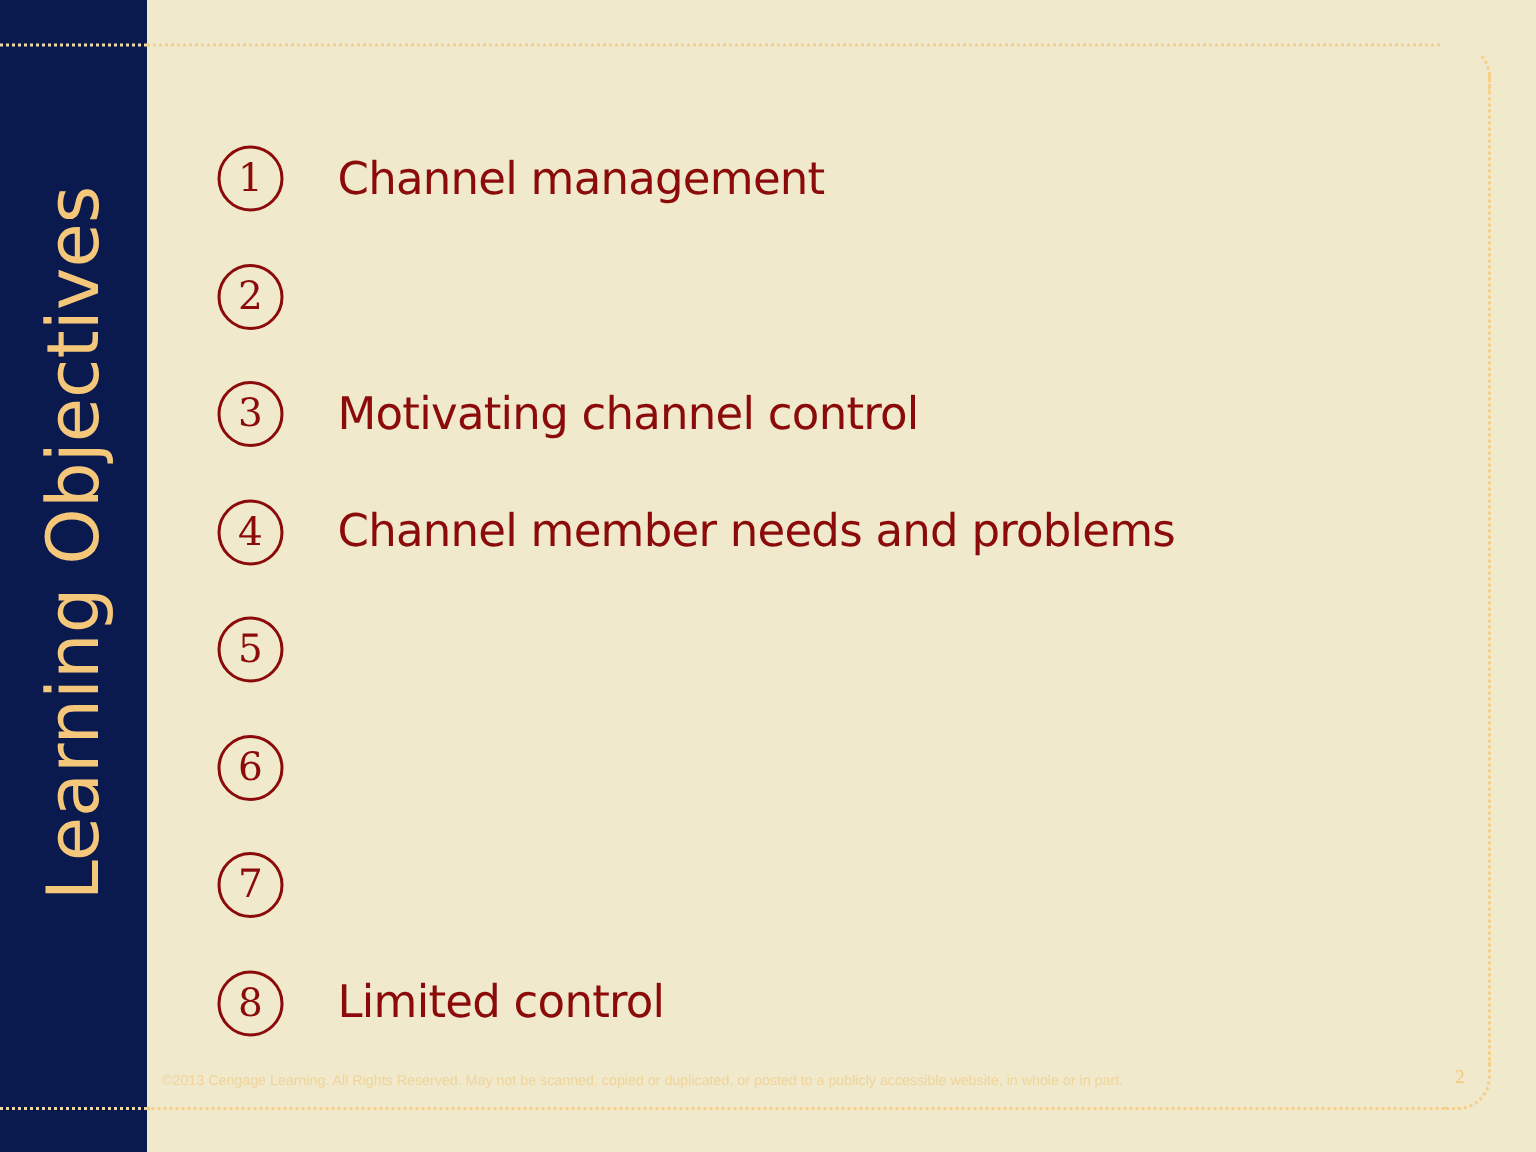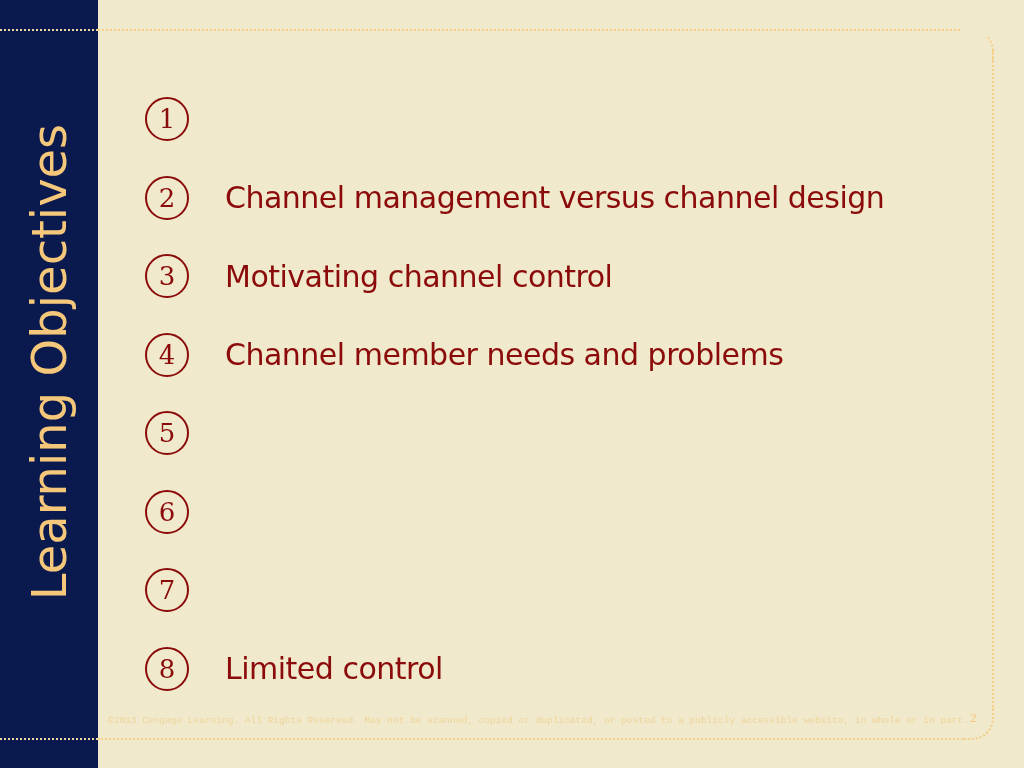--- a/index.html
+++ b/index.html
@@ -11,44 +11,44 @@
   .dots-corner-tr { position:absolute; left:962px; top:29px; width:30px; height:30px; border-top:2px dotted #f5cf88; border-right:2px dotted #f5cf88; border-top-right-radius:22px; border-top-color:transparent; }
   .dots-right { position:absolute; left:992px; top:50px; height:660px; border-left:2px dotted #f5cf88; }
   .dots-corner-br { position:absolute; left:962px; top:700px; width:30px; height:38px; border-bottom:2px dotted #f5cf88; border-right:2px dotted #f5cf88; border-bottom-right-radius:22px; border-right-color:#f5cf88; }
   .dots-bottom-left { position:absolute; left:0; top:738px; width:98px; border-top:2px dotted #f0d9a0; }
   .dots-bottom { position:absolute; left:98px; top:738px; width:868px; border-top:2px dotted #f5cf88; }
   .list { position:absolute; left:145px; top:80px; margin:0; padding:0; list-style:none; }
   .item { height:78.5px; display:flex; align-items:center; }
   .num { width:44px; height:44px; border:2px solid #8b0a0a; border-radius:50%; box-sizing:border-box; color:#8b0a0a; font-family:"DejaVu Serif", serif; font-size:26px; display:flex; align-items:center; justify-content:center; line-height:1; }
   .label { margin-left:36px; color:#8b0a0a; font-size:30px; font-family:"DejaVu Sans", sans-serif; letter-spacing:-0.5px; white-space:nowrap; }
   .page-num { position:absolute; left:970px; top:710px; color:#f5c77a; font-size:13px; font-family:"Liberation Serif", serif; }
-  .footer { position:absolute; left:108px; top:715px; color:#f0d49a; font-size:9.5px; font-family:Liberation Mono, monospace; white-space:nowrap; }
+  .footer { position:absolute; left:108px; top:715px; color:#f0d49a; font-size:9.5px; font-family:Liberation Sans, sans-serif; white-space:nowrap; }
 </style>
 </head>
 <body>
 
 <div class="sidebar">
   <div class="side-title">Learning Objectives</div>
 </div>
 
 <div class="dots-top-left"></div>
 <div class="dots-top"></div>
 <div class="dots-corner-tr"></div>
 <div class="dots-right"></div>
 <div class="dots-corner-br"></div>
 <div class="dots-bottom-left"></div>
 <div class="dots-bottom"></div>
 
 <ul class="list">
   <li class="item">
     <span class="num">1</span>
+    <span class="label">Channel management</span>
   </li>
   <li class="item">
     <span class="num">2</span>
-    <span class="label">Channel management versus channel design</span>
   </li>
   <li class="item">
     <span class="num">3</span>
     <span class="label">Motivating channel control</span>
   </li>
   <li class="item">
     <span class="num">4</span>
     <span class="label">Channel member needs and problems</span>
   </li>
   <li class="item">

